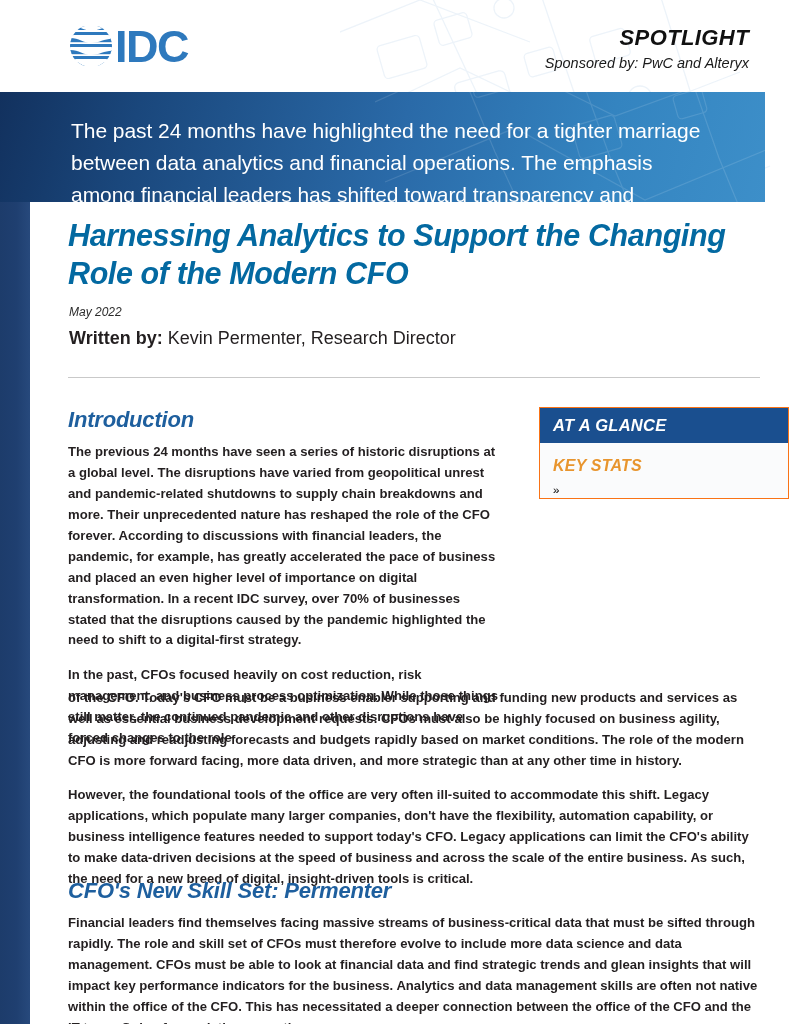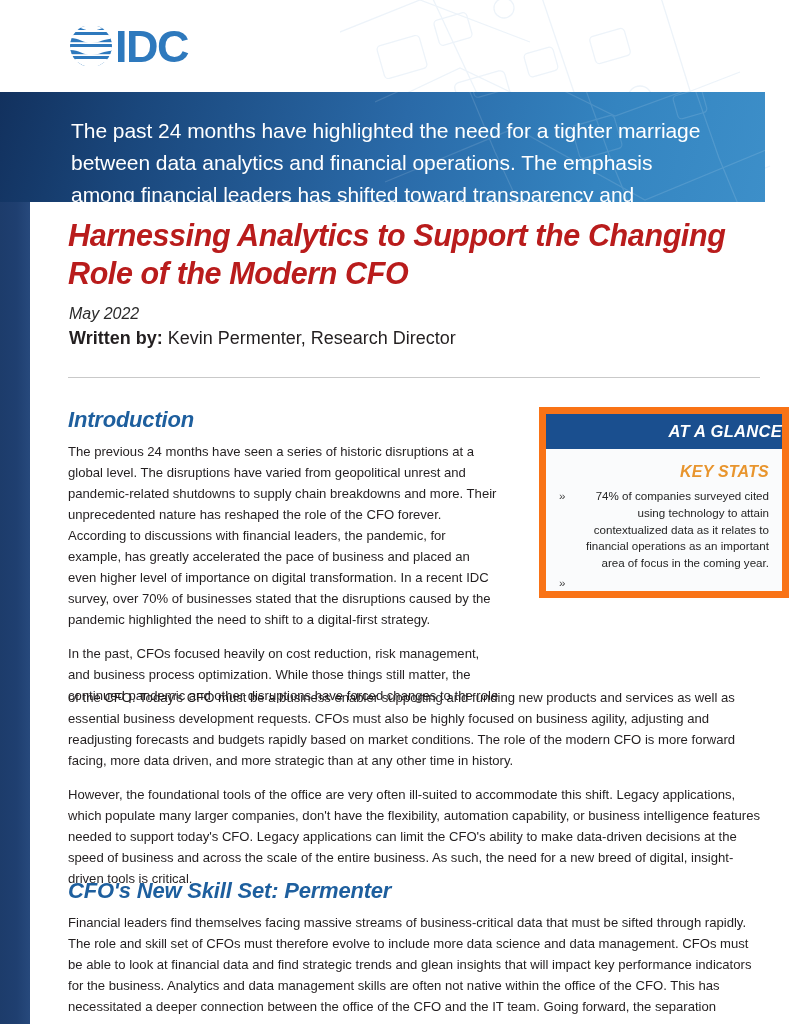--- a/index.html
+++ b/index.html
@@ -140,31 +140,31 @@
 
   .doc-title {
     position: absolute;
     left: 38px;
     top: 14px;
     width: 700px;
     font-family: "Liberation Sans", sans-serif;
     font-size: 30.5px;
     font-weight: bold;
     font-style: italic;
-    color: #b91c1c;
+    color: #0369a1;
     line-height: 1.26;
     letter-spacing: -0.4px;
   }
 
   .doc-date {
     position: absolute;
     left: 39px;
     top: 103px;
     font-family: "Liberation Sans", sans-serif;
-    font-size: 16px;
+    font-size: 12px;
     font-style: italic;
     color: #2b2b2b;
   }
 
   .doc-author {
     position: absolute;
     left: 39px;
     top: 126px;
     font-family: "Liberation Sans", sans-serif;
     font-size: 18px;
@@ -204,32 +204,32 @@
     letter-spacing: -0.2px;
   }
 
   p.para {
     margin: 0 0 14px 0;
     font-family: "Liberation Sans", sans-serif;
     font-size: 13.1px;
     line-height: 1.60;
     color: #231f20;
     text-align: left;
+    font-weight: bold;
   }
 
   
   .glance-box {
     position: absolute;
     left: 509px;
     top: 205px;
     width: 250px;
-    border: 7px solid #f97316;
+    border: 1px solid #f97316;
     background: #fafbfc;
     box-sizing: border-box;
-    text-align: right;
   }
   .glance-header {
     background: #1a4f8f;
     color: #ffffff;
     font-family: "Liberation Sans", sans-serif;
     font-size: 16.5px;
     font-weight: bold;
     font-style: italic;
     letter-spacing: 0.3px;
     padding: 8px 0 8px 13px;
@@ -324,20 +324,24 @@
           <rect x="0" y="39" width="46" height="3.6" fill="#2e79bd"></rect>
           <path d="M-4 3 C 6 0, 16 8, 23 8 C 31 8, 38 1, 50 4 L50 -6 L-4 -6 Z" fill="#ffffff"></path>
           <path d="M-4 16 C 8 12, 14 20, 23 20 C 33 20, 40 13, 50 17 L50 12 L-4 12 Z" fill="#ffffff"></path>
           <path d="M-4 28 C 8 24, 14 32, 23 32 C 33 32, 40 25, 50 29 L50 24 L-4 24 Z" fill="#ffffff"></path>
           <path d="M-4 40 C 8 36, 14 44, 23 44 C 33 44, 40 37, 50 41 L50 36 L-4 36 Z" fill="#ffffff"></path>
         </g>
       </svg>
       <span class="idc-word">IDC</span>
     </div>
 
+    <div class="spotlight-block">
+      <div class="spotlight-title">SPOTLIGHT</div>
+      <div class="spotlight-sub">Sponsored by: PwC and Alteryx</div>
+    </div>
   </div>
 
   <div class="left-rail"></div>
 
   <div class="quote-banner">
     <svg class="bannerart" viewBox="0 0 420 260" xmlns="http://www.w3.org/2000/svg">
       <g fill="none" stroke="#ffffff" stroke-width="1.2" opacity="0.55">
         <path d="M0 70 L110 20 L240 84 L400 26"></path>
         <path d="M10 150 L140 96 L270 168 L410 110"></path>
         <path d="M0 226 L130 174 L268 244 L420 178"></path>
@@ -386,21 +390,20 @@
       <p class="para">Financial leaders find themselves facing massive streams of business-critical data that must be sifted through rapidly. The role and skill set of CFOs must therefore evolve to include more data science and data management. CFOs must be able to look at financial data and find strategic trends and glean insights that will impact key performance indicators for the business. Analytics and data management skills are often not native within the office of the CFO. This has necessitated a deeper connection between the office of the CFO and the IT team. Going forward, the separation</p>
     </div>
 
     <div class="glance-box">
       <div class="glance-header">AT A GLANCE</div>
       <div class="glance-body">
         <div class="key-stats-label">KEY STATS</div>
         <ul class="stats-list">
           <li>
             <span class="chev">»</span>
-            <span>74% of companies surveyed cited using technology to attain contextualized data as it relates to financial operations as an important area of focus in the coming year.</span>
           </li>
           <li>
             <span class="chev">»</span>
           </li>
         </ul>
       </div>
     </div>
 
   </div>
 </div>

